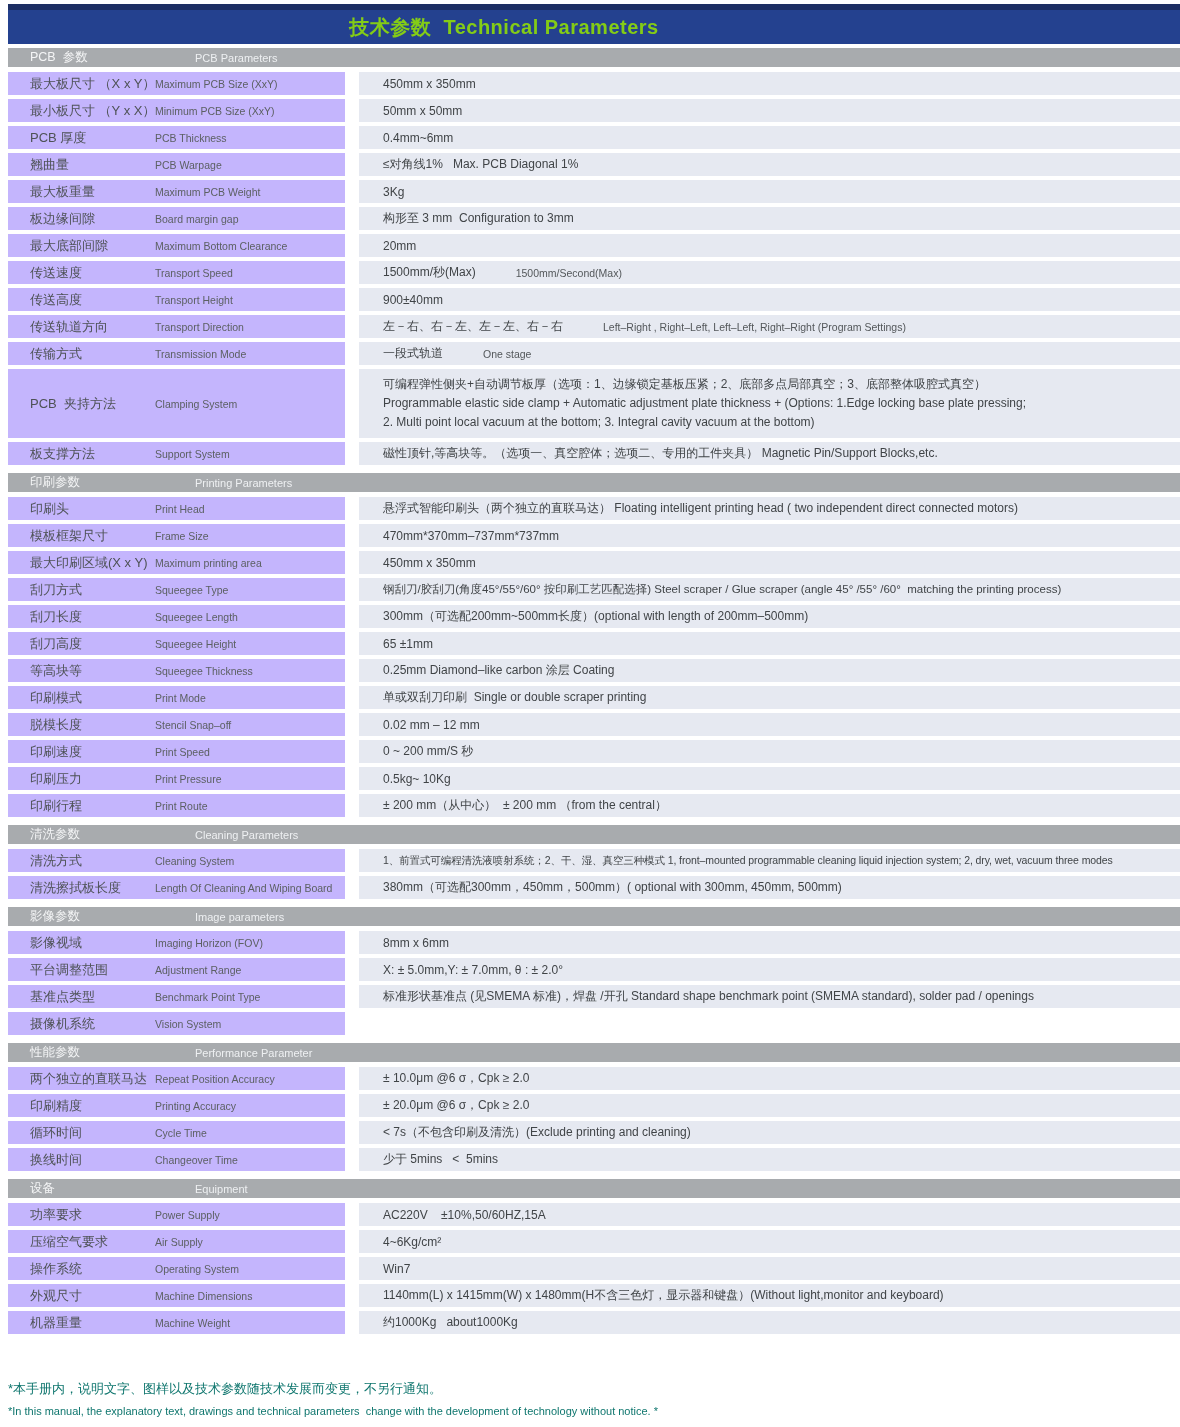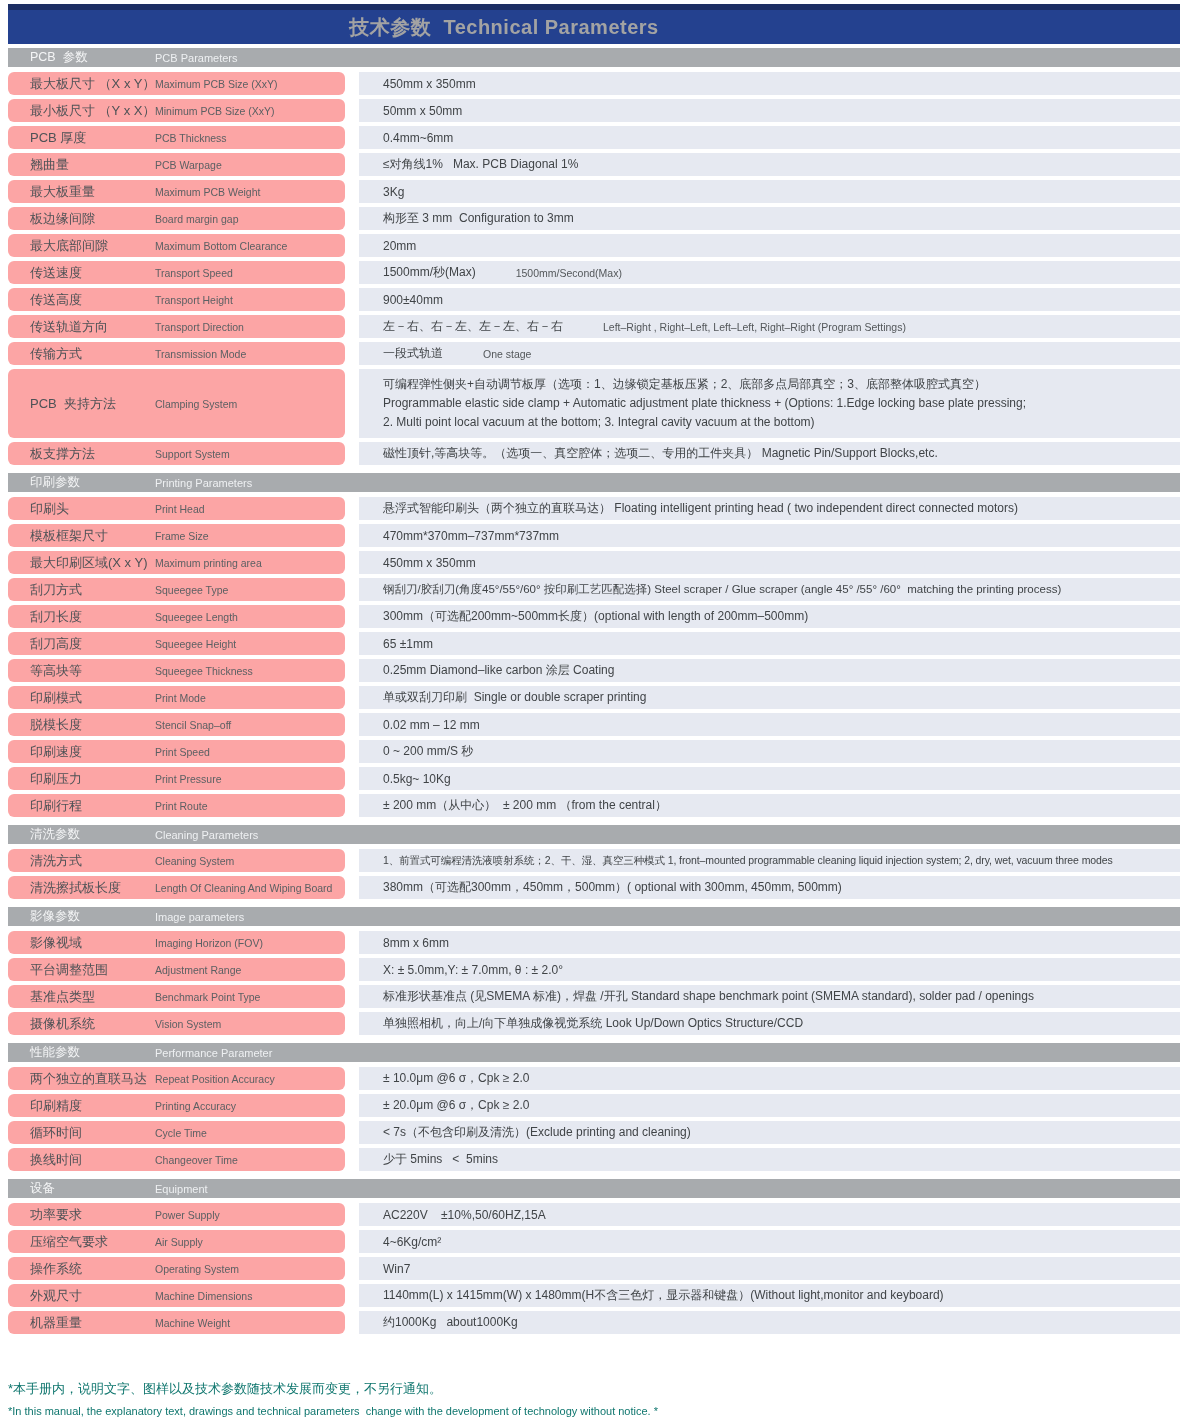--- a/index.html
+++ b/index.html
@@ -1,28 +1,28 @@
 <!DOCTYPE html>
 <html><head>
 <meta charset="utf-8">
 <style>
   html,body{margin:0;padding:0;background:#ffffff;}
   .page{position:relative;width:1180px;height:1427px;background:#ffffff;overflow:hidden;
         font-family:"Liberation Sans",sans-serif;}
   .navy-strip{height:6px;margin:4px 0 0 8px;background:#1c2e63;}
   .title-bar{height:34px;margin-left:8px;background:#24418f;display:flex;align-items:center;
              justify-content:center;padding-right:180px;}
-  .title-bar .t{color:#a3a3a3;font-size:20px;font-weight:600;letter-spacing:.5px;white-space:pre;}
+  .title-bar .t{color:#84cc16;font-size:20px;font-weight:600;letter-spacing:.5px;white-space:pre;}
   #table-root{margin-top:4px;}
-  .section-bar{height:19px;margin:8px 0 5px 8px;background:#a8abae;display:flex;align-items:center;}
+  .section-bar{height:19px;margin:8px 0 5px 8px;background:#a8abae;display:flex;align-items:center;gap:40px;}
   #table-root > .section-bar:first-child{margin-top:0;}
   .section-bar .zh{color:#f4f5f6;font-size:12.5px;padding-left:22px;width:125px;white-space:pre;}
   .section-bar .en{color:#eef0f2;font-size:11px;white-space:pre;}
   .row{display:flex;margin:0 0 4px 8px;min-height:23px;}
-  .labels{width:337px;background:#fca5a5;display:flex;align-items:center;border-radius:6px;}
+  .labels{width:337px;background:#c4b5fd;display:flex;align-items:center;}
   .label-zh{color:#4e5256;font-size:13px;padding-left:22px;width:125px;white-space:pre;flex-shrink:0;}
   .label-en{color:#5c6063;font-size:10.5px;white-space:nowrap;}
   .gapcol{width:14px;background:#ffffff;flex-shrink:0;}
   .value{flex:1;background:#e6e9f1;display:flex;align-items:center;padding-left:24px;
          color:#404447;font-size:12px;overflow:hidden;}
   .value.multiline{display:block;padding-top:6px;padding-bottom:6px;}
   .value.multiline .line{white-space:pre;line-height:19px;font-size:12px;color:#404447;}
   .value.small .value-main{font-size:11.5px;}
   .value.xsmall .value-main{font-size:10.5px;letter-spacing:-.1px;}
   .value-main{white-space:pre;text-align:center;}
@@ -360,23 +360,20 @@
         <div class="value">
           <div class="value-main">标准形状基准点 (见SMEMA 标准)，焊盘 /开孔 Standard shape benchmark point (SMEMA standard), solder pad / openings</div>
         </div>
       </div>
       <div class="row">
         <div class="labels">
           <div class="label-zh">摄像机系统</div>
           <div class="label-en">Vision System</div>
         </div>
         <div class="gapcol"></div>
-        <div class="value">
-          <div class="value-main">单独照相机，向上/向下单独成像视觉系统 Look Up/Down Optics Structure/CCD</div>
-        </div>
       </div>
       <div class="section-bar">
         <div class="zh">性能参数</div>
         <div class="en">Performance Parameter</div>
       </div>
       <div class="row">
         <div class="labels">
           <div class="label-zh">两个独立的直联马达</div>
           <div class="label-en">Repeat Position Accuracy</div>
         </div>

